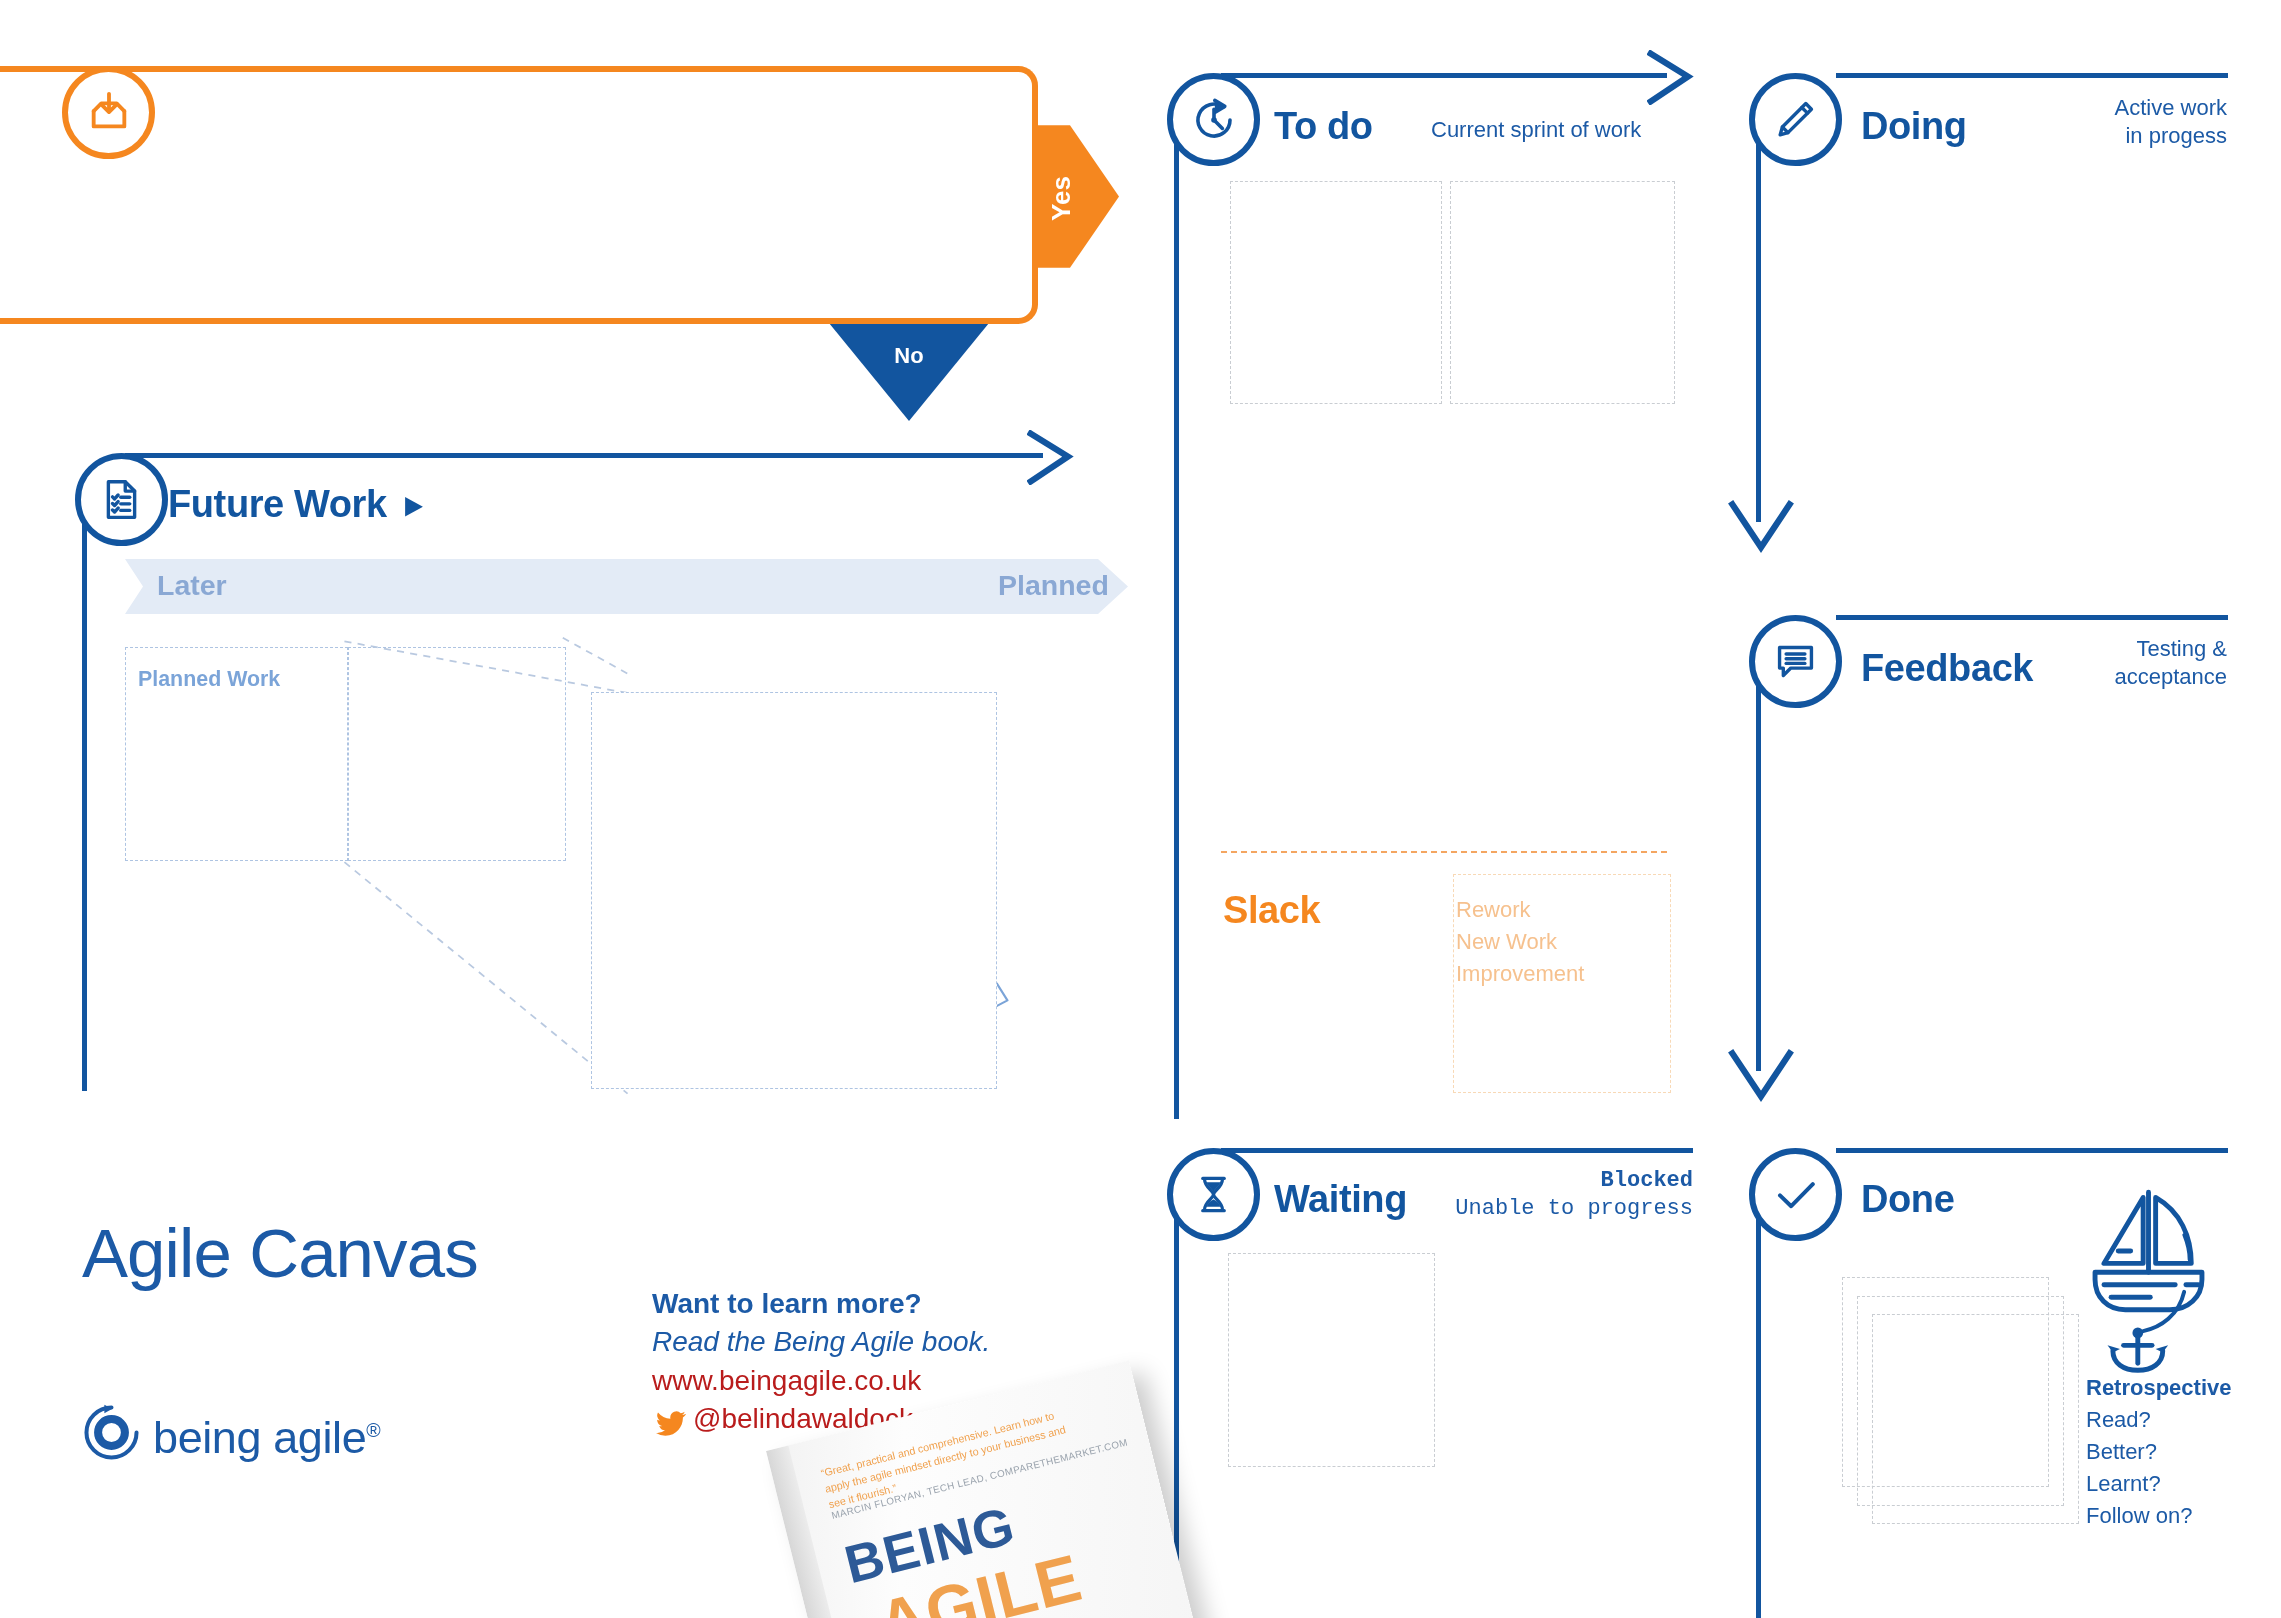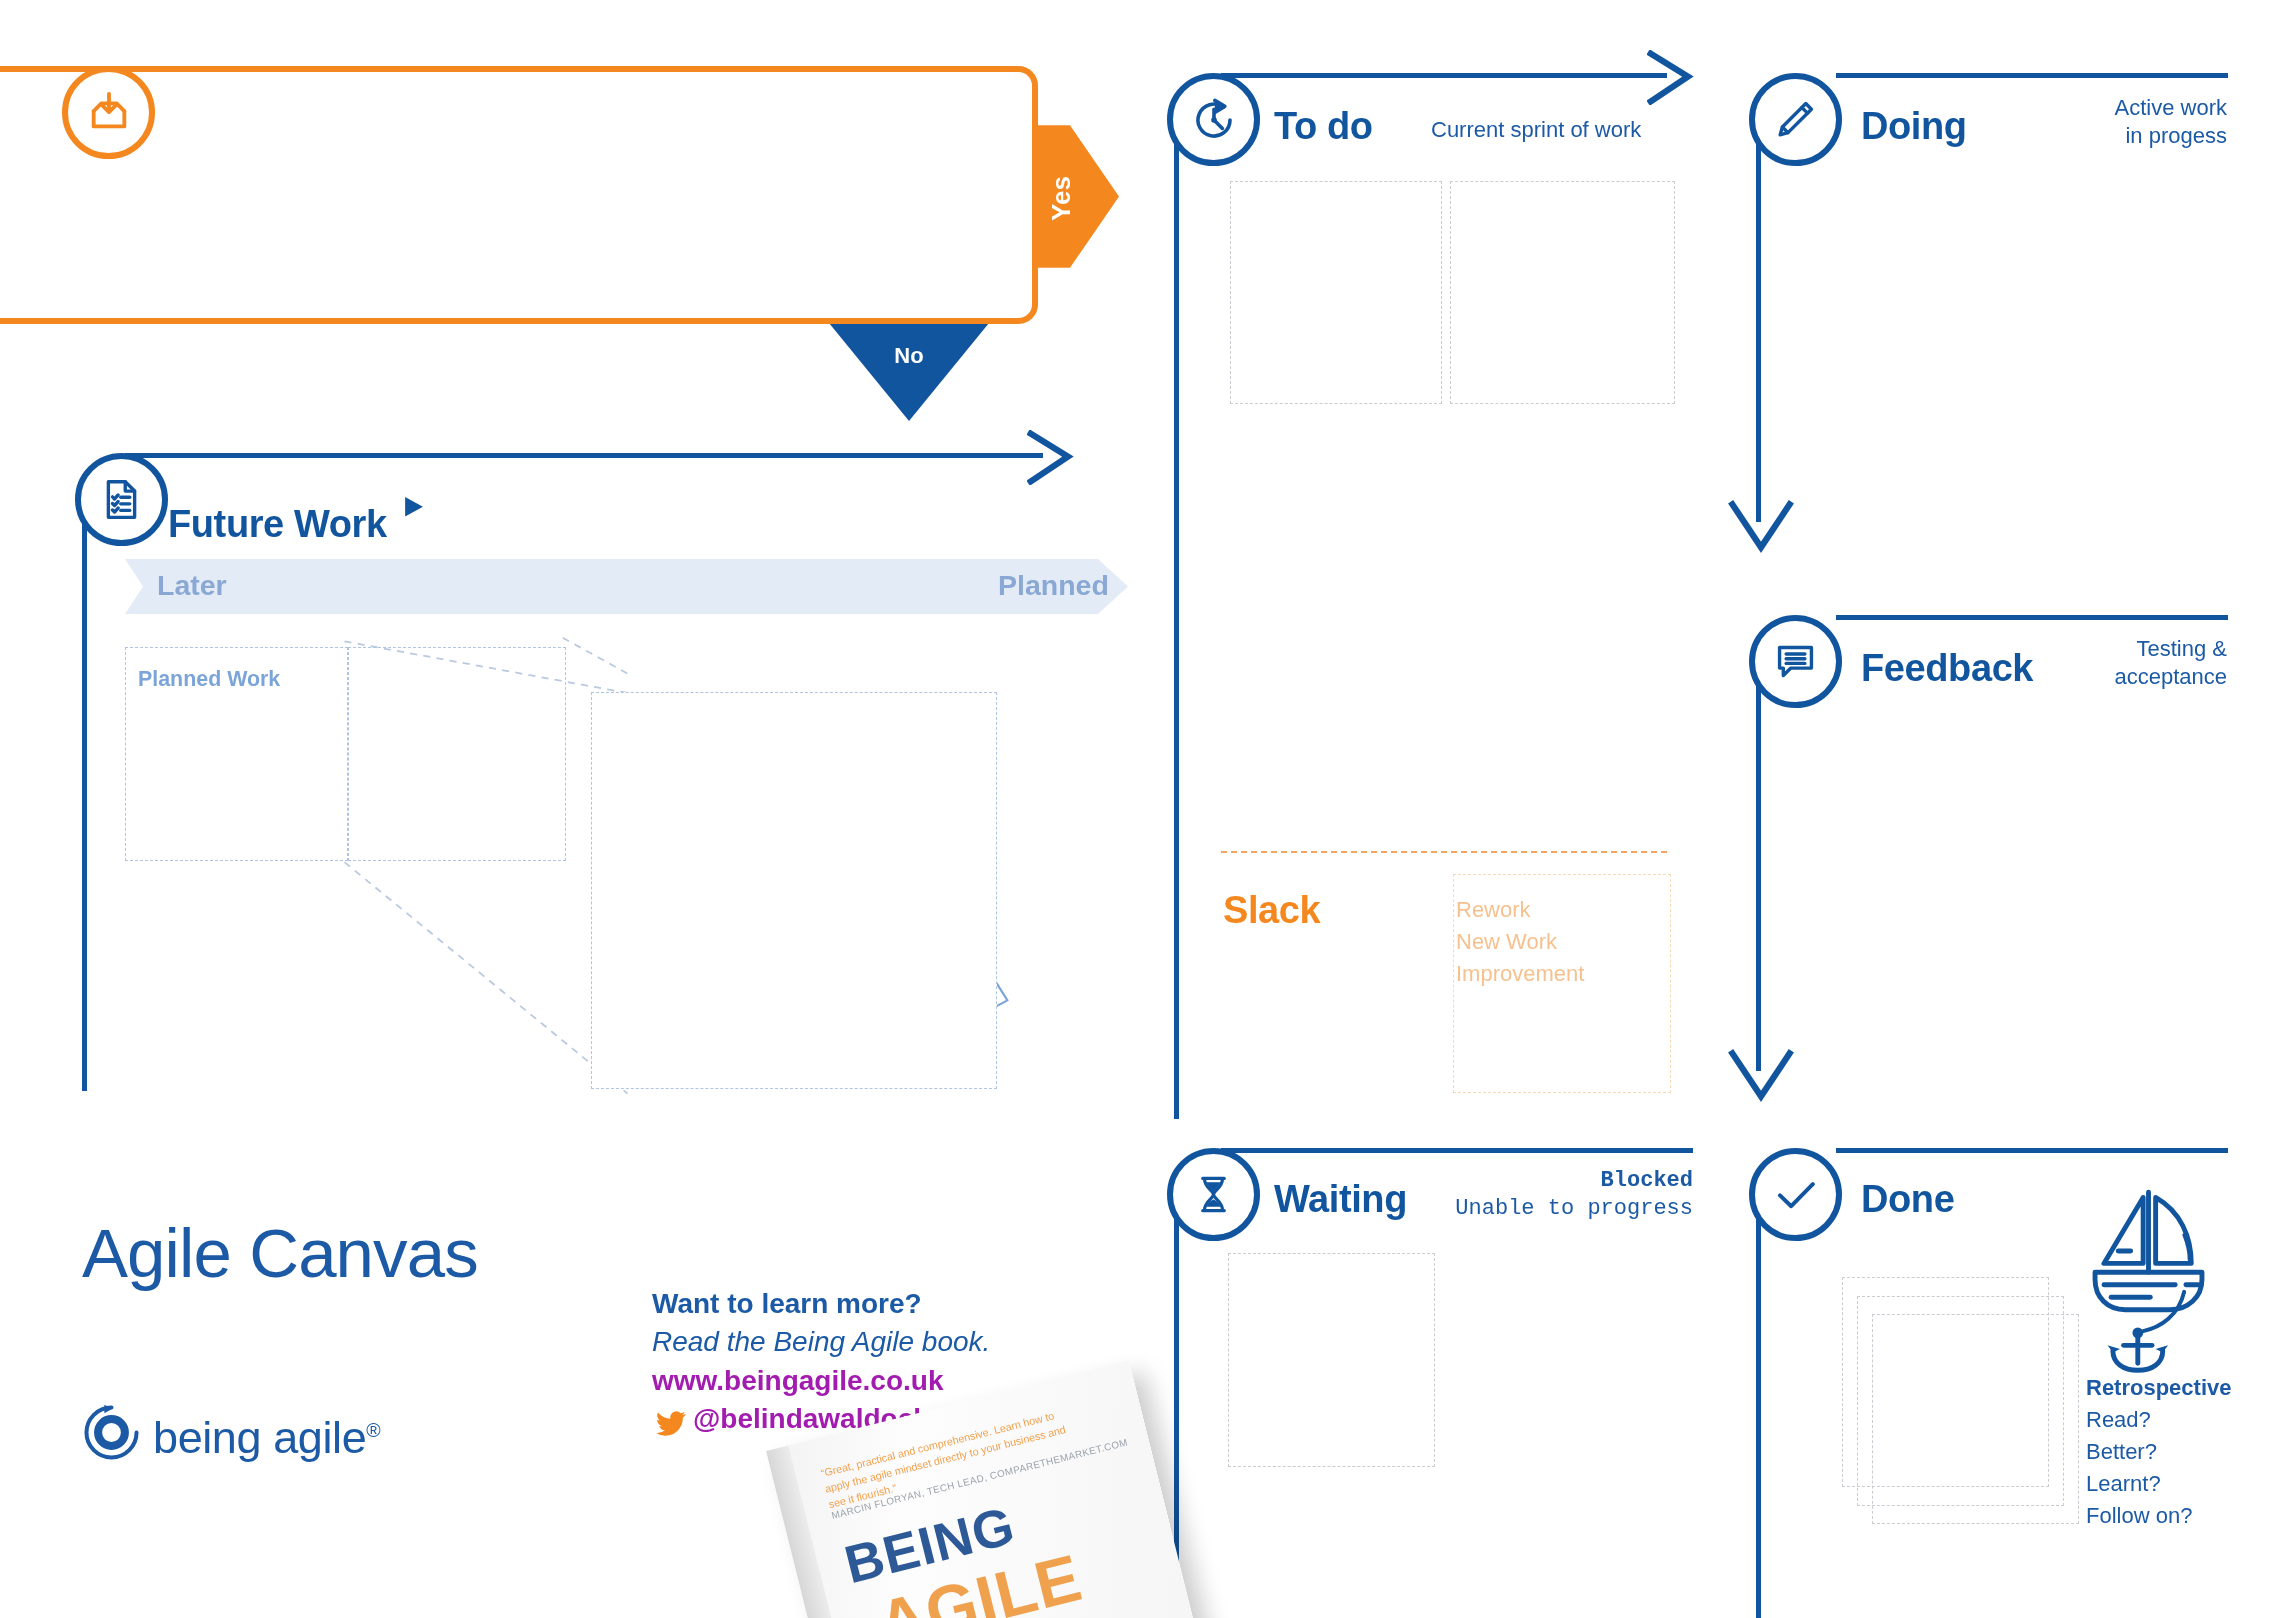--- a/index.html
+++ b/index.html
@@ -77,21 +77,21 @@
   #retro{position:absolute;font-size:22px;color:#1c5aa6;line-height:1.45;}
   #retro .hd{font-weight:bold;}
 
   
   #canvas-title{position:absolute;font-size:69px;color:#1c5aa6;letter-spacing:-0.9px;}
   #brand-word{position:absolute;font-size:45px;color:#1c5aa6;letter-spacing:-0.4px;}
   #brand-reg{font-size:19.6px;vertical-align:super;}
   .learn{position:absolute;font-size:28px;line-height:1.36;white-space:nowrap;}
   .learn.b{color:#1c5aa6;font-weight:bold;}
   .learn.n{color:#1c5aa6;font-style:italic;}
-  .learn.o{color:#a21caf;font-weight:bold;}
+  .learn.o{color:#b91c1c;font-weight:normal;}
 
   
   #book{position:absolute;transform:rotate(-14deg);transform-origin:top left;}
   #book-face{width:374px;height:499px;background:linear-gradient(105deg,#f2f2f2 0%,#fdfdfd 28%,#f4f4f4 100%);
              box-shadow:12.5px 14.3px 23px rgba(0,0,0,.20);position:relative;overflow:hidden;}
   #book-spine{position:absolute;left:0;top:0;width:23px;height:499px;
               background:linear-gradient(90deg,#d7d7d7,#ececec);}
   .bk-quote{position:absolute;font-size:10.7px;color:#f0a14e;line-height:1.5;width:267px;}
   .bk-attr{position:absolute;font-size:9.8px;color:#9aa3ad;letter-spacing:0.4px;}
   .bk-being{position:absolute;font-size:53px;font-weight:bold;color:#2d5a97;letter-spacing:0.9px;}
@@ -188,21 +188,21 @@
     <path d="M5 2.5h9l5 5v14H5z"></path>
     <polyline points="14,2.5 14,7.5 19,7.5"></polyline>
     <polyline points="7.2,10.6 8.3,11.7 10.2,9.6"></polyline>
     <polyline points="7.2,14.1 8.3,15.2 10.2,13.1"></polyline>
     <polyline points="7.2,17.6 8.3,18.7 10.2,16.6"></polyline>
     <line x1="11.6" y1="10.8" x2="16.4" y2="10.8"></line>
     <line x1="11.6" y1="14.3" x2="16.4" y2="14.3"></line>
     <line x1="11.6" y1="17.8" x2="16.4" y2="17.8"></line>
   </svg>
 </div>
-<div class="lane-title" style="left:168px;top:483px;margin-top:20px;">Future Work</div>
+<div class="lane-title" style="left:168px;top:483px;">Future Work</div>
 <svg class="abs" style="left:405px;top:497px;" width="18" height="19.6" viewBox="0 0 20 22">
     <polygon points="0,0 20,11 0,22" fill="#12559f"></polygon>
   </svg>
 
 <div id="ribbon" style="left:125px;top:559px;width:1003px;height:55px;"></div>
 <div class="ribbon-lbl" style="left:157px;top:569px;">Later</div>
 <div class="ribbon-lbl" style="left:998px;top:569px;">Planned</div>
 
 <div class="card blue-d" style="left:125px;top:647px;width:223px;height:214px;"></div>
 <div class="card blue-d" style="left:348px;top:647px;width:218px;height:214px;"></div>

